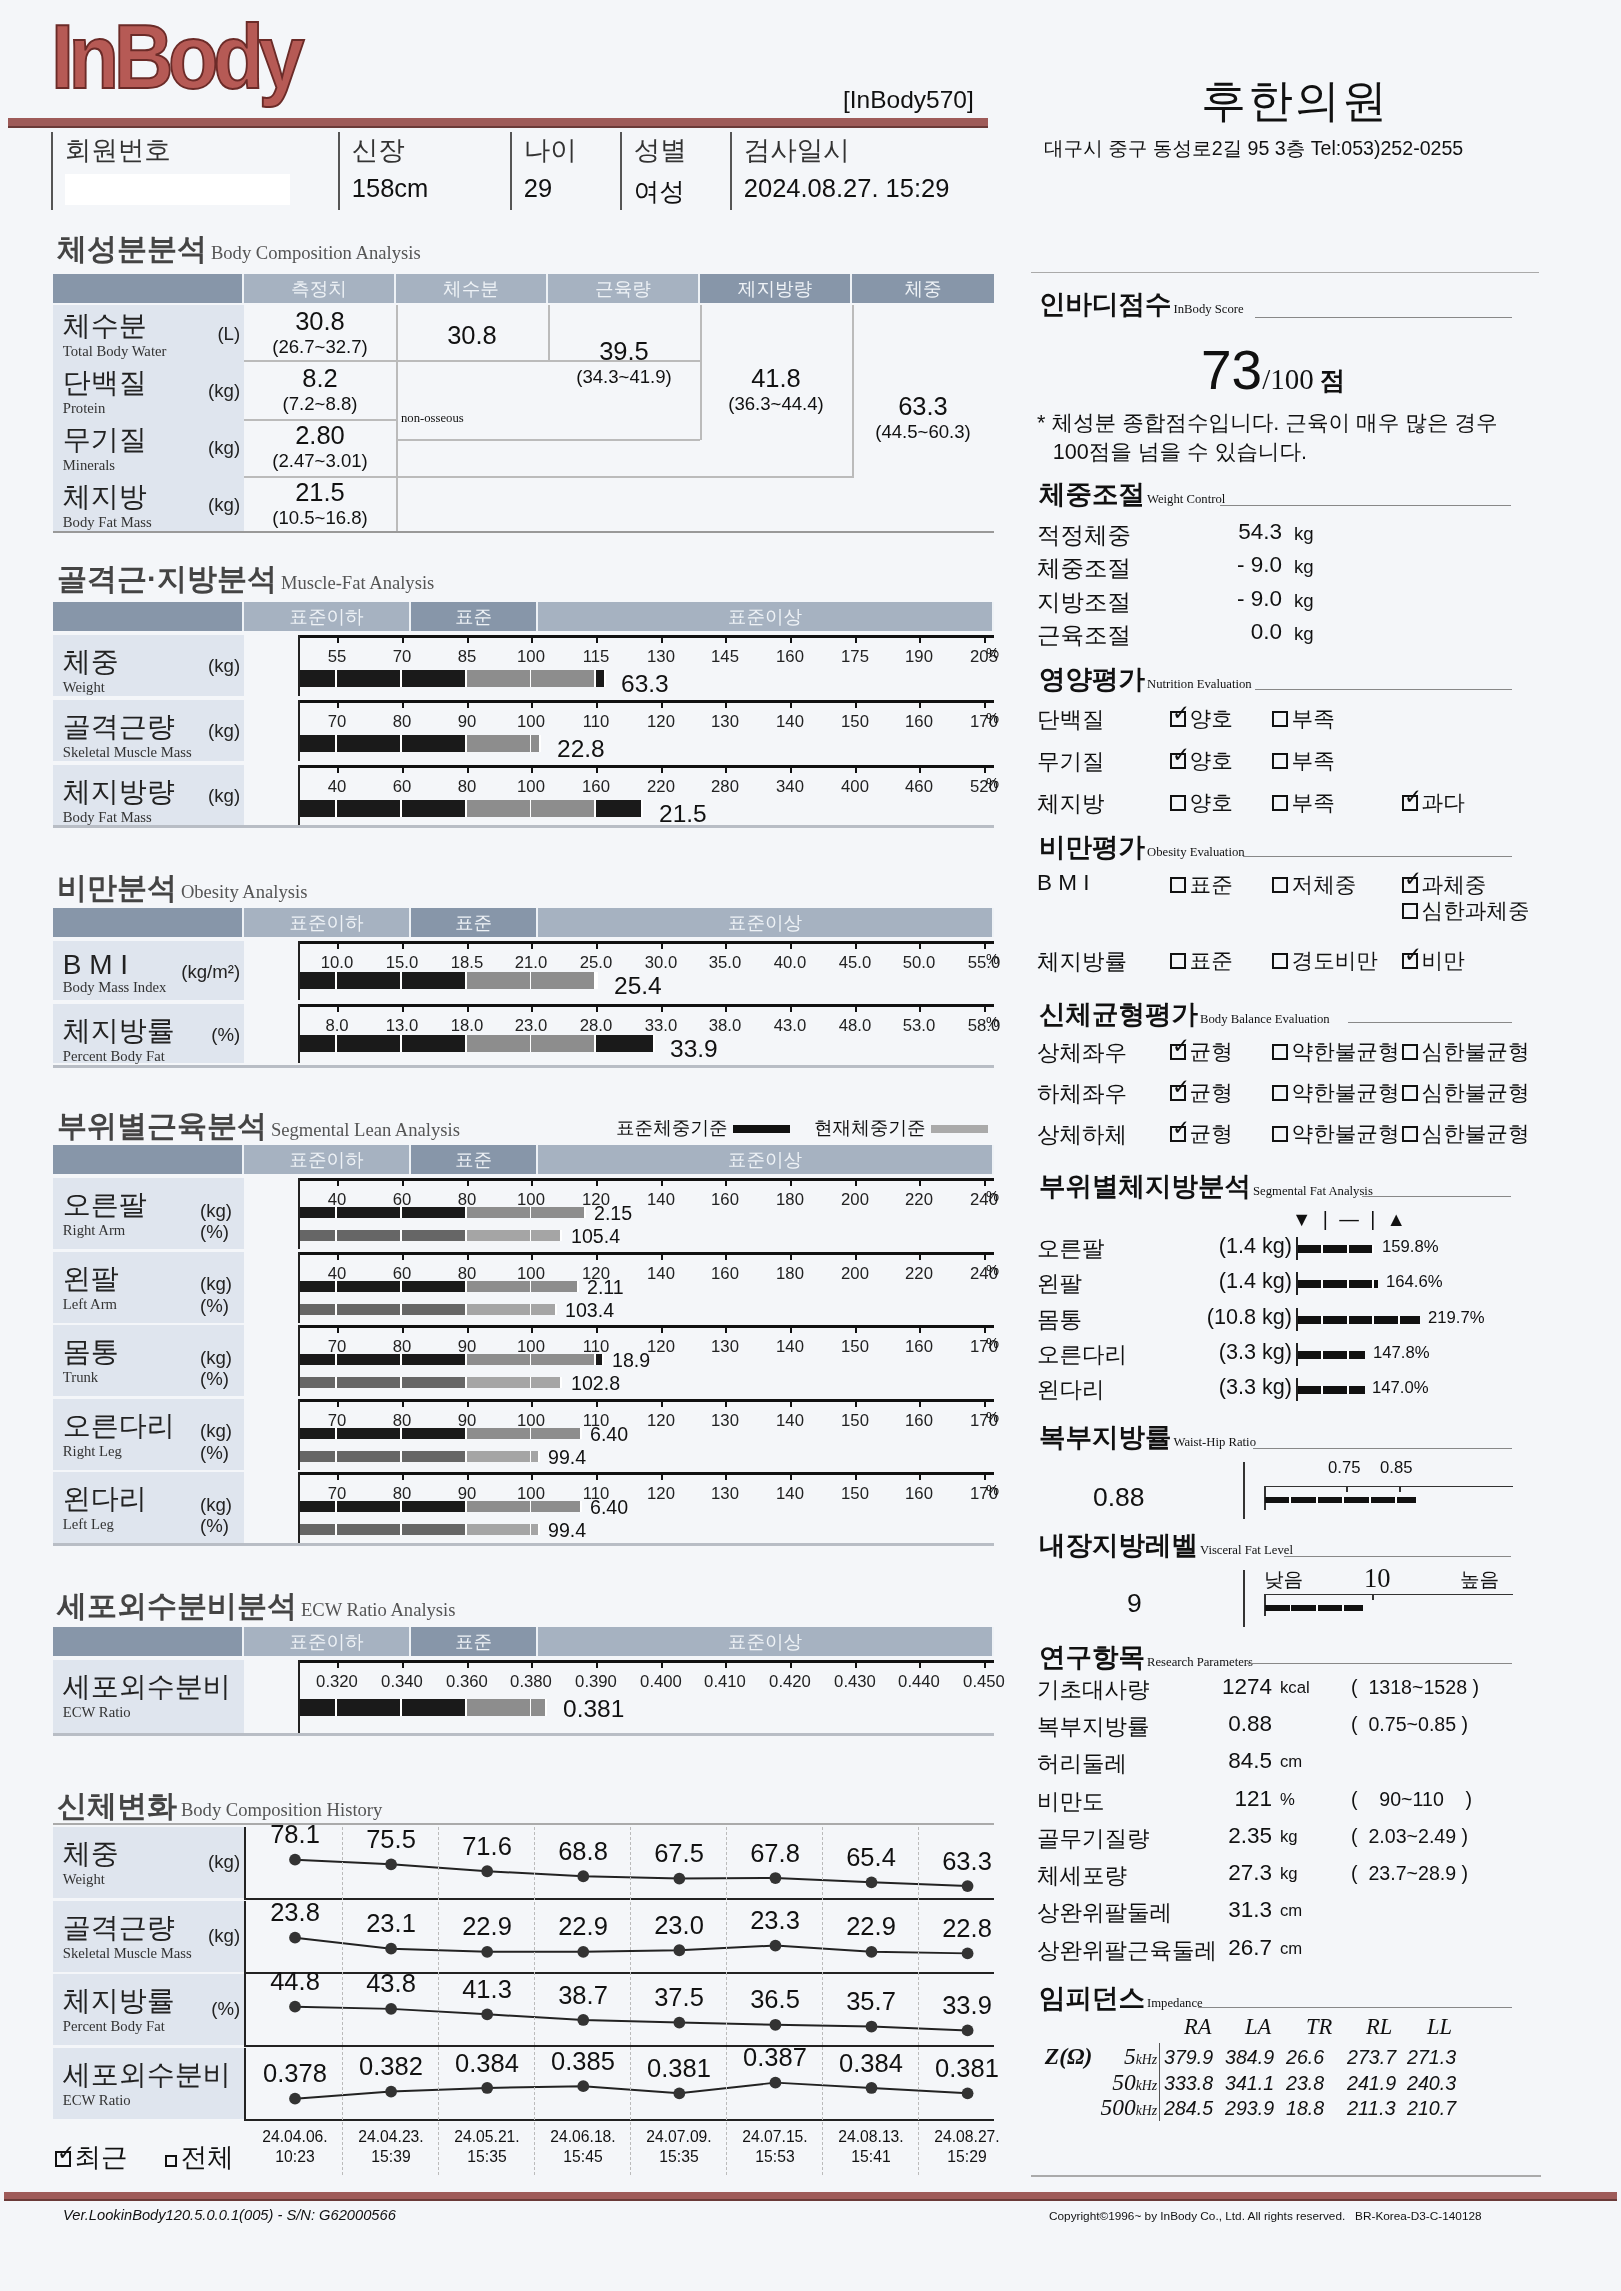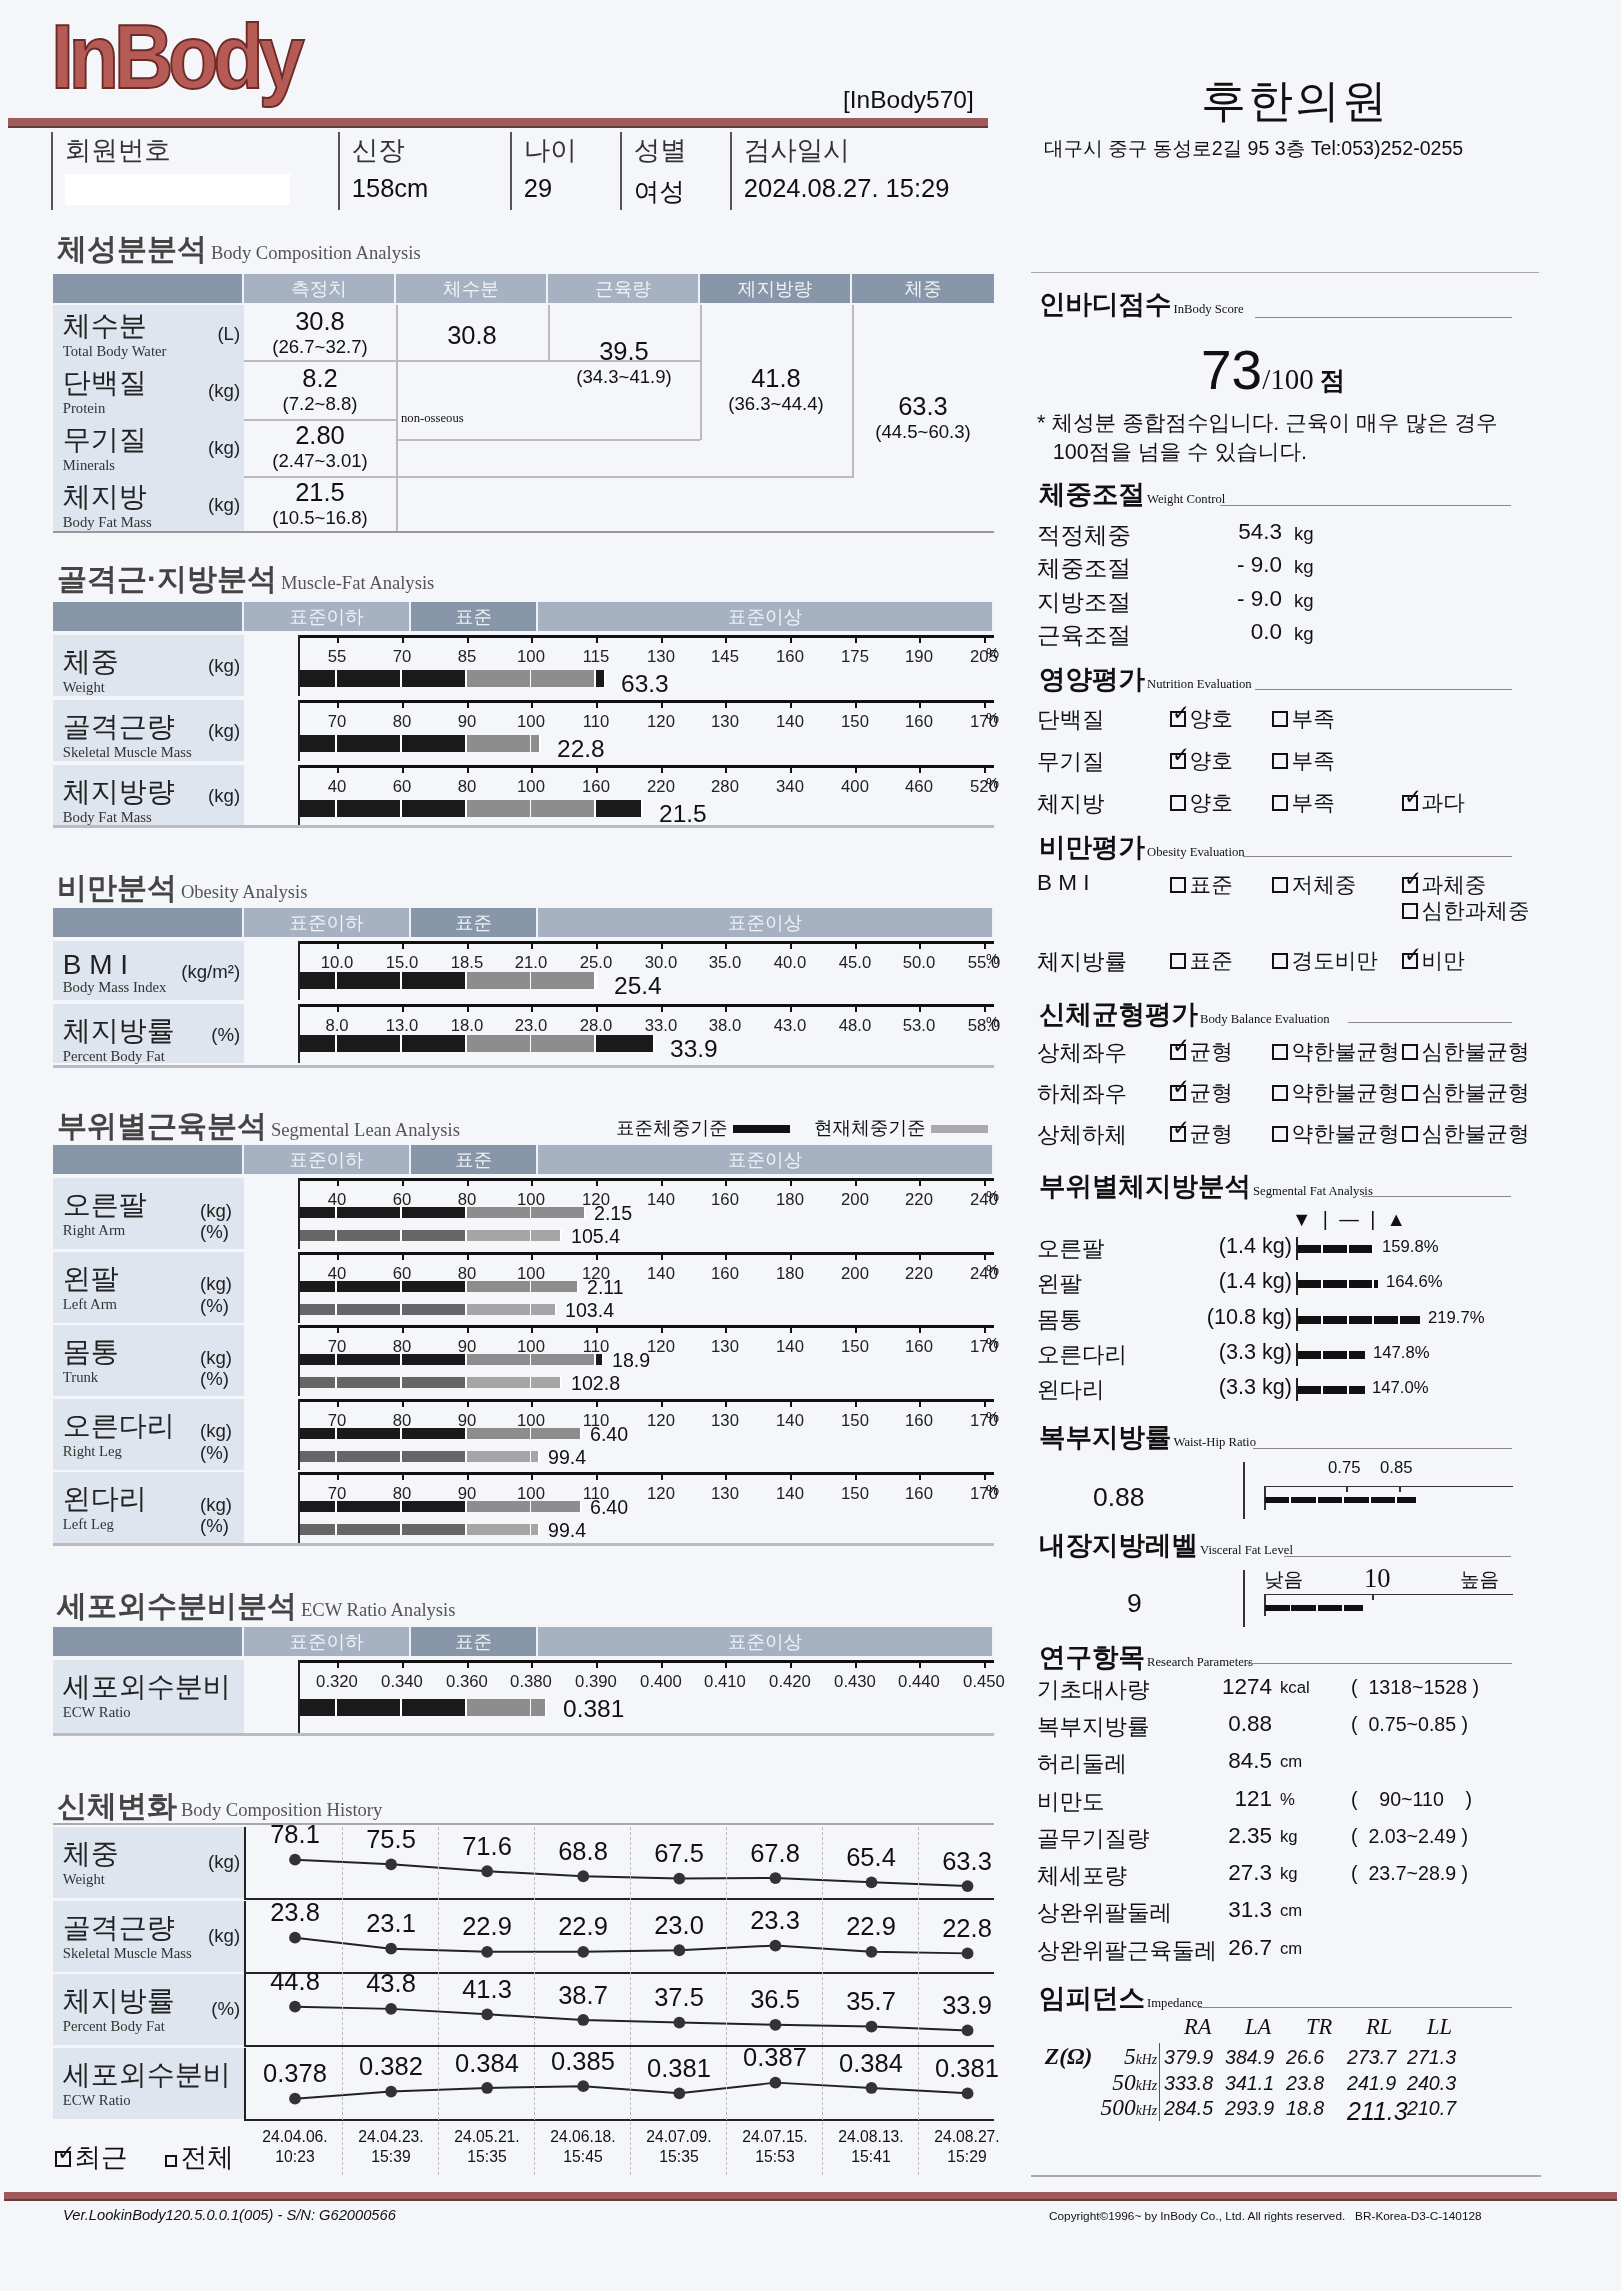--- a/index.html
+++ b/index.html
@@ -1077,21 +1077,21 @@
     <span class="abs serif" style="left: 51px; top: 55px; width: 69px; text-align: right; font-size: 23.5px;"><span>50</span><span style="font-size: 13.7px;">kHz</span></span>
     <span class="abs" style="left: 127px; top: 58px; font-size: 19.6px;">333.8</span>
     <span class="abs" style="left: 188px; top: 58px; font-size: 19.6px;">341.1</span>
     <span class="abs" style="left: 249px; top: 58px; font-size: 19.6px;">23.8</span>
     <span class="abs" style="left: 310px; top: 58px; font-size: 19.6px;">241.9</span>
     <span class="abs" style="left: 370px; top: 58px; font-size: 19.6px;">240.3</span>
     <span class="abs serif" style="left: 51px; top: 80px; width: 69px; text-align: right; font-size: 23.5px;"><span>500</span><span style="font-size: 13.7px;">kHz</span></span>
     <span class="abs" style="left: 127px; top: 83px; font-size: 19.6px;">284.5</span>
     <span class="abs" style="left: 188px; top: 83px; font-size: 19.6px;">293.9</span>
     <span class="abs" style="left: 249px; top: 83px; font-size: 19.6px;">18.8</span>
-    <span class="abs" style="left: 310px; top: 83px; font-size: 25px;">211.3</span>
+    <span class="abs" style="left: 310px; top: 83px; font-size: 20px;">211.3</span>
     <span class="abs" style="left: 370px; top: 83px; font-size: 19.6px;">210.7</span>
   </div>
 
 <div class="abs" style="left:1031px;top:2175px;width:510px;height:2px;background:#aaa;"></div>
 
 <div class="abs" style="left:3.9px;top:2192px;width:1613px;height:8.8px;background:#9e5b59;border-bottom:2px solid #6a3a38;"></div>
 <div class="abs" style="left:63px;top:2207px;font-size:14.7px;font-style:italic;">Ver.LookinBody120.5.0.0.1(005) - S/N: G62000566</div>
 <div class="abs" style="left:1049px;top:2209px;font-size:11.8px;white-space:pre;">Copyright©1996~ by InBody Co., Ltd. All rights reserved.   BR-Korea-D3-C-140128</div>
 
 

